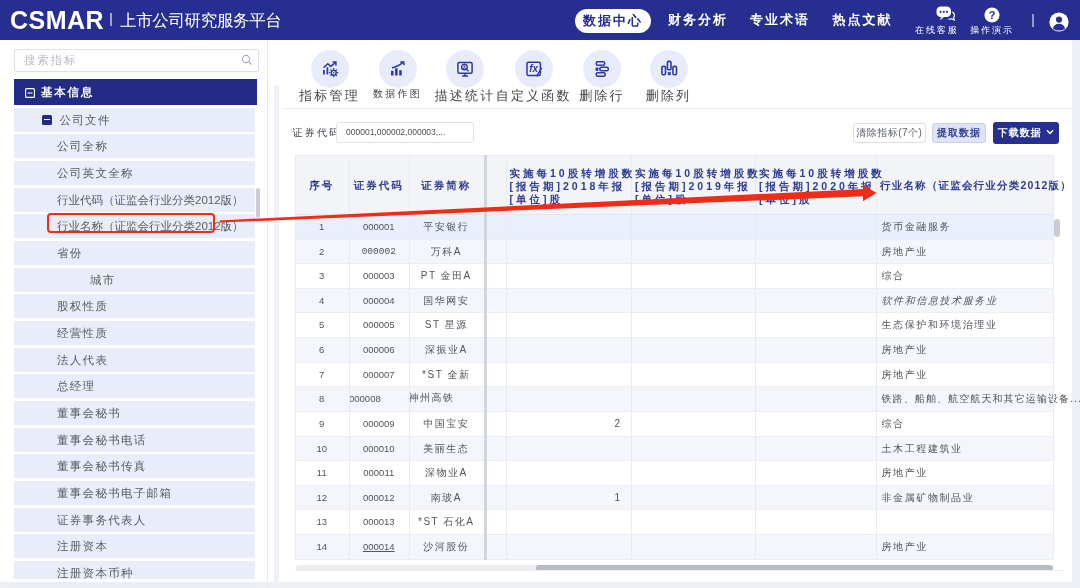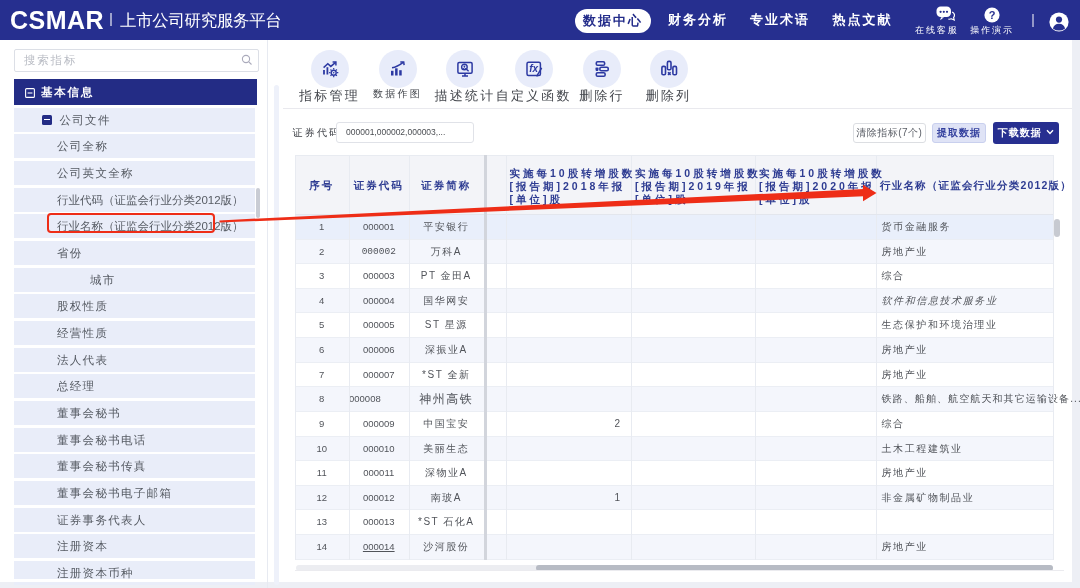--- a/index.html
+++ b/index.html
@@ -195,21 +195,21 @@
 <div class="a" style="left:408.5px;top:338.10px;width:75.5px;height:24.62px;line-height:24.62px;text-align:center;color:#51545a;font-size:10px;letter-spacing:1.5px;white-space:nowrap;">深振业A</div>
 <div class="a" style="left:881.5px;top:338.10px;height:24.62px;line-height:24.62px;color:#51545a;font-size:10px;letter-spacing:1.6px;white-space:nowrap;">房地产业</div>
 <div class="a" style="left:294.5px;top:362.72px;width:758.5px;height:24.62px;background:#fff;border-bottom:1px solid #ebeef4;"></div>
 <div class="a" style="left:294.5px;top:362.72px;width:54.5px;height:24.62px;line-height:24.62px;text-align:center;color:#51545a;font-size:9.5px;">7</div>
 <div class="a" style="left:349.0px;top:362.72px;width:59.5px;height:24.62px;line-height:24.62px;text-align:center;color:#51545a;font-size:9.5px;">000007</div>
 <div class="a" style="left:408.5px;top:362.72px;width:75.5px;height:24.62px;line-height:24.62px;text-align:center;color:#51545a;font-size:10px;letter-spacing:1.5px;white-space:nowrap;">*ST 全新</div>
 <div class="a" style="left:881.5px;top:362.72px;height:24.62px;line-height:24.62px;color:#51545a;font-size:10px;letter-spacing:1.6px;white-space:nowrap;">房地产业</div>
 <div class="a" style="left:294.5px;top:387.34px;width:758.5px;height:24.62px;background:#f4f6fc;border-bottom:1px solid #ebeef4;"></div>
 <div class="a" style="left:294.5px;top:387.34px;width:54.5px;height:24.62px;line-height:24.62px;text-align:center;color:#51545a;font-size:9.5px;">8</div>
 <div class="a" style="left:349.0px;top:387.34px;width:59.5px;height:24.62px;line-height:24.62px;text-align:left;color:#51545a;font-size:9.5px;">000008</div>
-<div class="a" style="left:408.5px;top:387.34px;width:75.5px;height:24.62px;line-height:24.62px;text-align:center;color:#51545a;font-size:12px;letter-spacing:1.5px;white-space:nowrap;">神州高铁</div>
+<div class="a" style="left:408.5px;top:387.34px;width:75.5px;height:24.62px;line-height:24.62px;text-align:left;color:#51545a;font-size:10px;letter-spacing:1.5px;white-space:nowrap;font-family:Liberation Mono, monospace;">神州高铁</div>
 <div class="a" style="left:881.5px;top:387.34px;height:24.62px;line-height:24.62px;color:#51545a;font-size:10px;letter-spacing:1.1px;white-space:nowrap;">铁路、船舶、航空航天和其它运输设备...</div>
 <div class="a" style="left:294.5px;top:411.96px;width:758.5px;height:24.62px;background:#fff;border-bottom:1px solid #ebeef4;"></div>
 <div class="a" style="left:294.5px;top:411.96px;width:54.5px;height:24.62px;line-height:24.62px;text-align:center;color:#51545a;font-size:9.5px;">9</div>
 <div class="a" style="left:349.0px;top:411.96px;width:59.5px;height:24.62px;line-height:24.62px;text-align:center;color:#51545a;font-size:9.5px;">000009</div>
 <div class="a" style="left:408.5px;top:411.96px;width:75.5px;height:24.62px;line-height:24.62px;text-align:center;color:#51545a;font-size:10px;letter-spacing:1.5px;white-space:nowrap;">中国宝安</div>
 <div class="a" style="left:505.5px;top:411.96px;width:125.5px;height:24.62px;line-height:24.62px;text-align:right;padding-right:11px;color:#51545a;font-size:10px;">2</div>
 <div class="a" style="left:881.5px;top:411.96px;height:24.62px;line-height:24.62px;color:#51545a;font-size:10px;letter-spacing:1.6px;white-space:nowrap;">综合</div>
 <div class="a" style="left:294.5px;top:436.58px;width:758.5px;height:24.62px;background:#f4f6fc;border-bottom:1px solid #ebeef4;"></div>
 <div class="a" style="left:294.5px;top:436.58px;width:54.5px;height:24.62px;line-height:24.62px;text-align:center;color:#51545a;font-size:9.5px;">10</div>
 <div class="a" style="left:349.0px;top:436.58px;width:59.5px;height:24.62px;line-height:24.62px;text-align:center;color:#51545a;font-size:9.5px;">000010</div>

